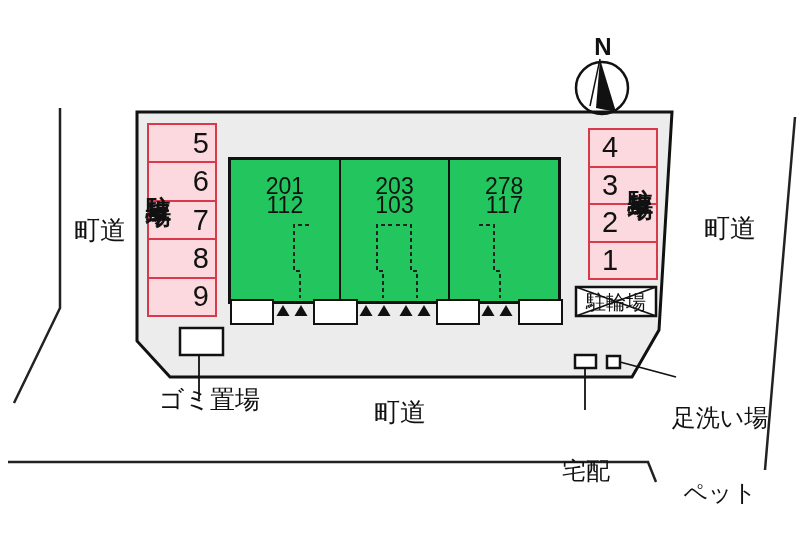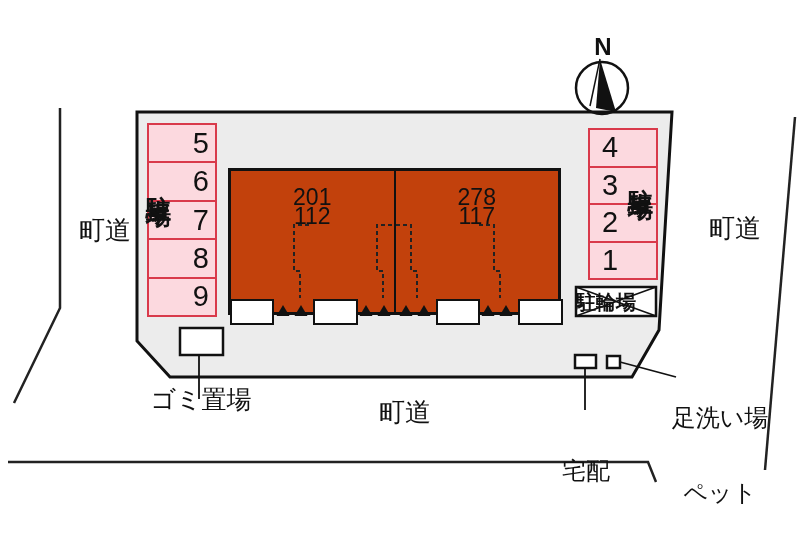--- a/index.html
+++ b/index.html
@@ -13,56 +13,62 @@
          display:flex;align-items:center;box-sizing:border-box;font-size:29px;}
   .stall:first-child{margin-top:0;}
   .stall-col.left{left:147px;top:123px;width:70px;height:194px;}
   .stall-col.right{left:588px;top:128px;width:70px;height:152px;}
   .stall-col.left .stall{justify-content:flex-end;padding-right:6px;}
   .stall-col.right .stall{justify-content:flex-start;padding-left:12px;}
   
   .vlabel{position:absolute;writing-mode:vertical-rl;text-orientation:upright;
           font-weight:bold;font-size:25px;letter-spacing:4px;line-height:1;}
   
-  .building{position:absolute;left:228px;top:168px;width:333px;height:147px;
-            background:#c2410c;border:3px solid #111;box-sizing:border-box;display:flex;}
+  .building{position:absolute;left:228px;top:157px;width:333px;height:147px;
+            background:#22c55e;border:3px solid #111;box-sizing:border-box;display:flex;}
   .unit{flex:1;border-right:2px solid #111;position:relative;}
   .unit:last-child{border-right:none;}
   .unit-label{margin-top:17px;text-align:center;font-size:23px;line-height:19px;}
   .unit-label span{display:block;}
   
   .n-label{left:590px;top:33px;width:26px;text-align:center;font-size:24px;font-weight:bold;}
-  .road{font-size:26px;width:62px;text-align:right;}
+  .road{font-size:26px;width:62px;text-align:center;}
   .road.left{left:69px;top:213px;}
   .road.right{left:699px;top:211px;}
   .road.bottom{left:369px;top:395px;}
-  .garbage{left:142px;top:383px;width:118px;text-align:center;font-size:25px;}
+  .garbage{left:142px;top:383px;width:118px;text-align:right;font-size:25px;}
   .delivery{left:536px;top:406px;width:100px;text-align:center;font-size:24px;line-height:26px;}
   .delivery span,.pet span{display:block;}
   .pet{left:664px;top:355px;width:112px;text-align:center;font-size:24px;line-height:25px;}
-  .bike{left:576px;top:288px;width:80px;height:15px;
-        font-weight:bold;font-size:20px;line-height:28px;}
+  .bike{left:576px;top:288px;width:80px;height:15px;text-align:center;
+        font-weight:normal;font-size:20px;line-height:28px;}
 </style>
 </head>
 <body>
 
 <div class="stage">
 
   <svg class="layer" viewBox="0 0 800 533">
     <polyline points="60,108 60,308 14,403" fill="none" stroke="#222" stroke-width="2.5"></polyline>
     <line x1="795" y1="117" x2="765" y2="470" stroke="#222" stroke-width="2.5"></line>
     <polyline points="8,462 648,462 656,482" fill="none" stroke="#222" stroke-width="2.5"></polyline>
     <polygon points="137,112 672,112 659,330 632,377 170,377 137,341" fill="#ececec" stroke="#111" stroke-width="3"></polygon>
   </svg>
 
   <div class="building">
     <div class="unit">
       <div class="unit-label">
         <span>201</span>
         <span>112</span>
+      </div>
+    </div>
+    <div class="unit">
+      <div class="unit-label">
+        <span>203</span>
+        <span>103</span>
       </div>
     </div>
     <div class="unit">
       <div class="unit-label">
         <span>278</span>
         <span>117</span>
       </div>
     </div>
   </div>
 

